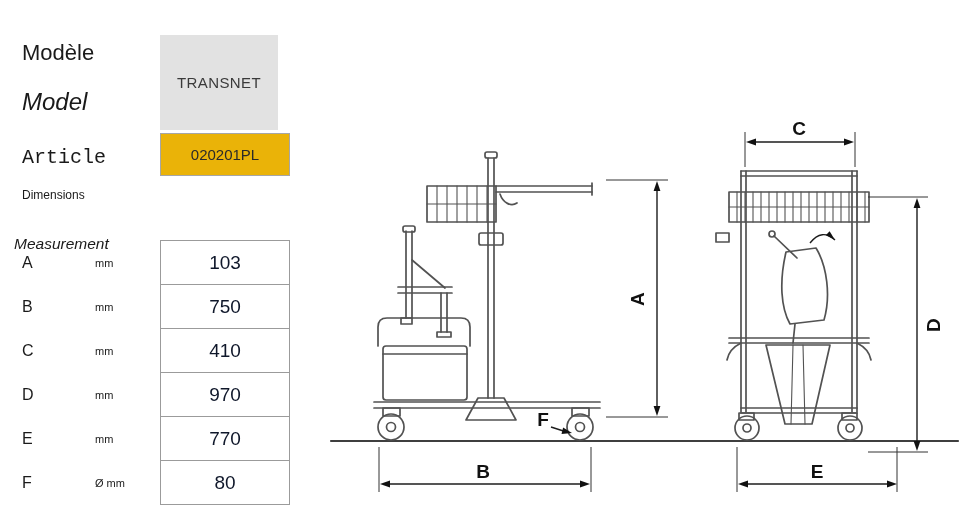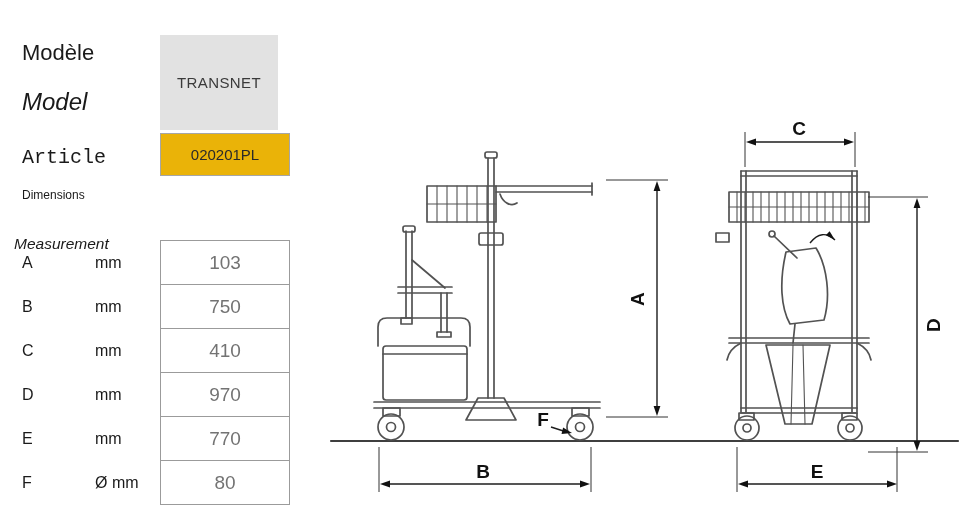--- a/index.html
+++ b/index.html
@@ -27,29 +27,29 @@
   .article-box {
     left:160px; top:133px; width:130px; height:43px;
     background:#eab308; border:1px solid #a6a6a6;
     display:flex; align-items:center; justify-content:center;
     font-size:15px; color:#2a2a2a;
   }
   .val-box {
     left:160px; width:130px; height:45px;
     background:#fff; border:1px solid #9b9b9b;
     display:flex; align-items:center; justify-content:center;
-    font-size:19px; color:#737373;
+    font-size:19px; color:#0f172a;
   }
   .row-letter {
     left:22px; width:30px; height:45px;
     display:flex; align-items:center; font-size:16px;
   }
   .row-unit {
     left:95px; width:60px; height:45px;
-    display:flex; align-items:center; font-size:16px;
+    display:flex; align-items:center; font-size:11px;
   }
 
   svg text { font-family:"Liberation Sans", sans-serif; }
   .draw   { stroke:#525252; fill:none; stroke-width:1.7; stroke-linecap:round; stroke-linejoin:round; }
   .gridln { stroke-width:1.1; }
   .ground { stroke:#3f3f3f; stroke-width:2.2; fill:none; stroke-linecap:round; }
   .dimline  { stroke:#1c1c1c; stroke-width:1.4; fill:none; }
   .tickline { stroke:#333;    stroke-width:1;   fill:none; }
   .arrowhead { fill:#111; stroke:none; }
   .dimlabel  { font-size:19px; font-weight:bold; fill:#111; }

